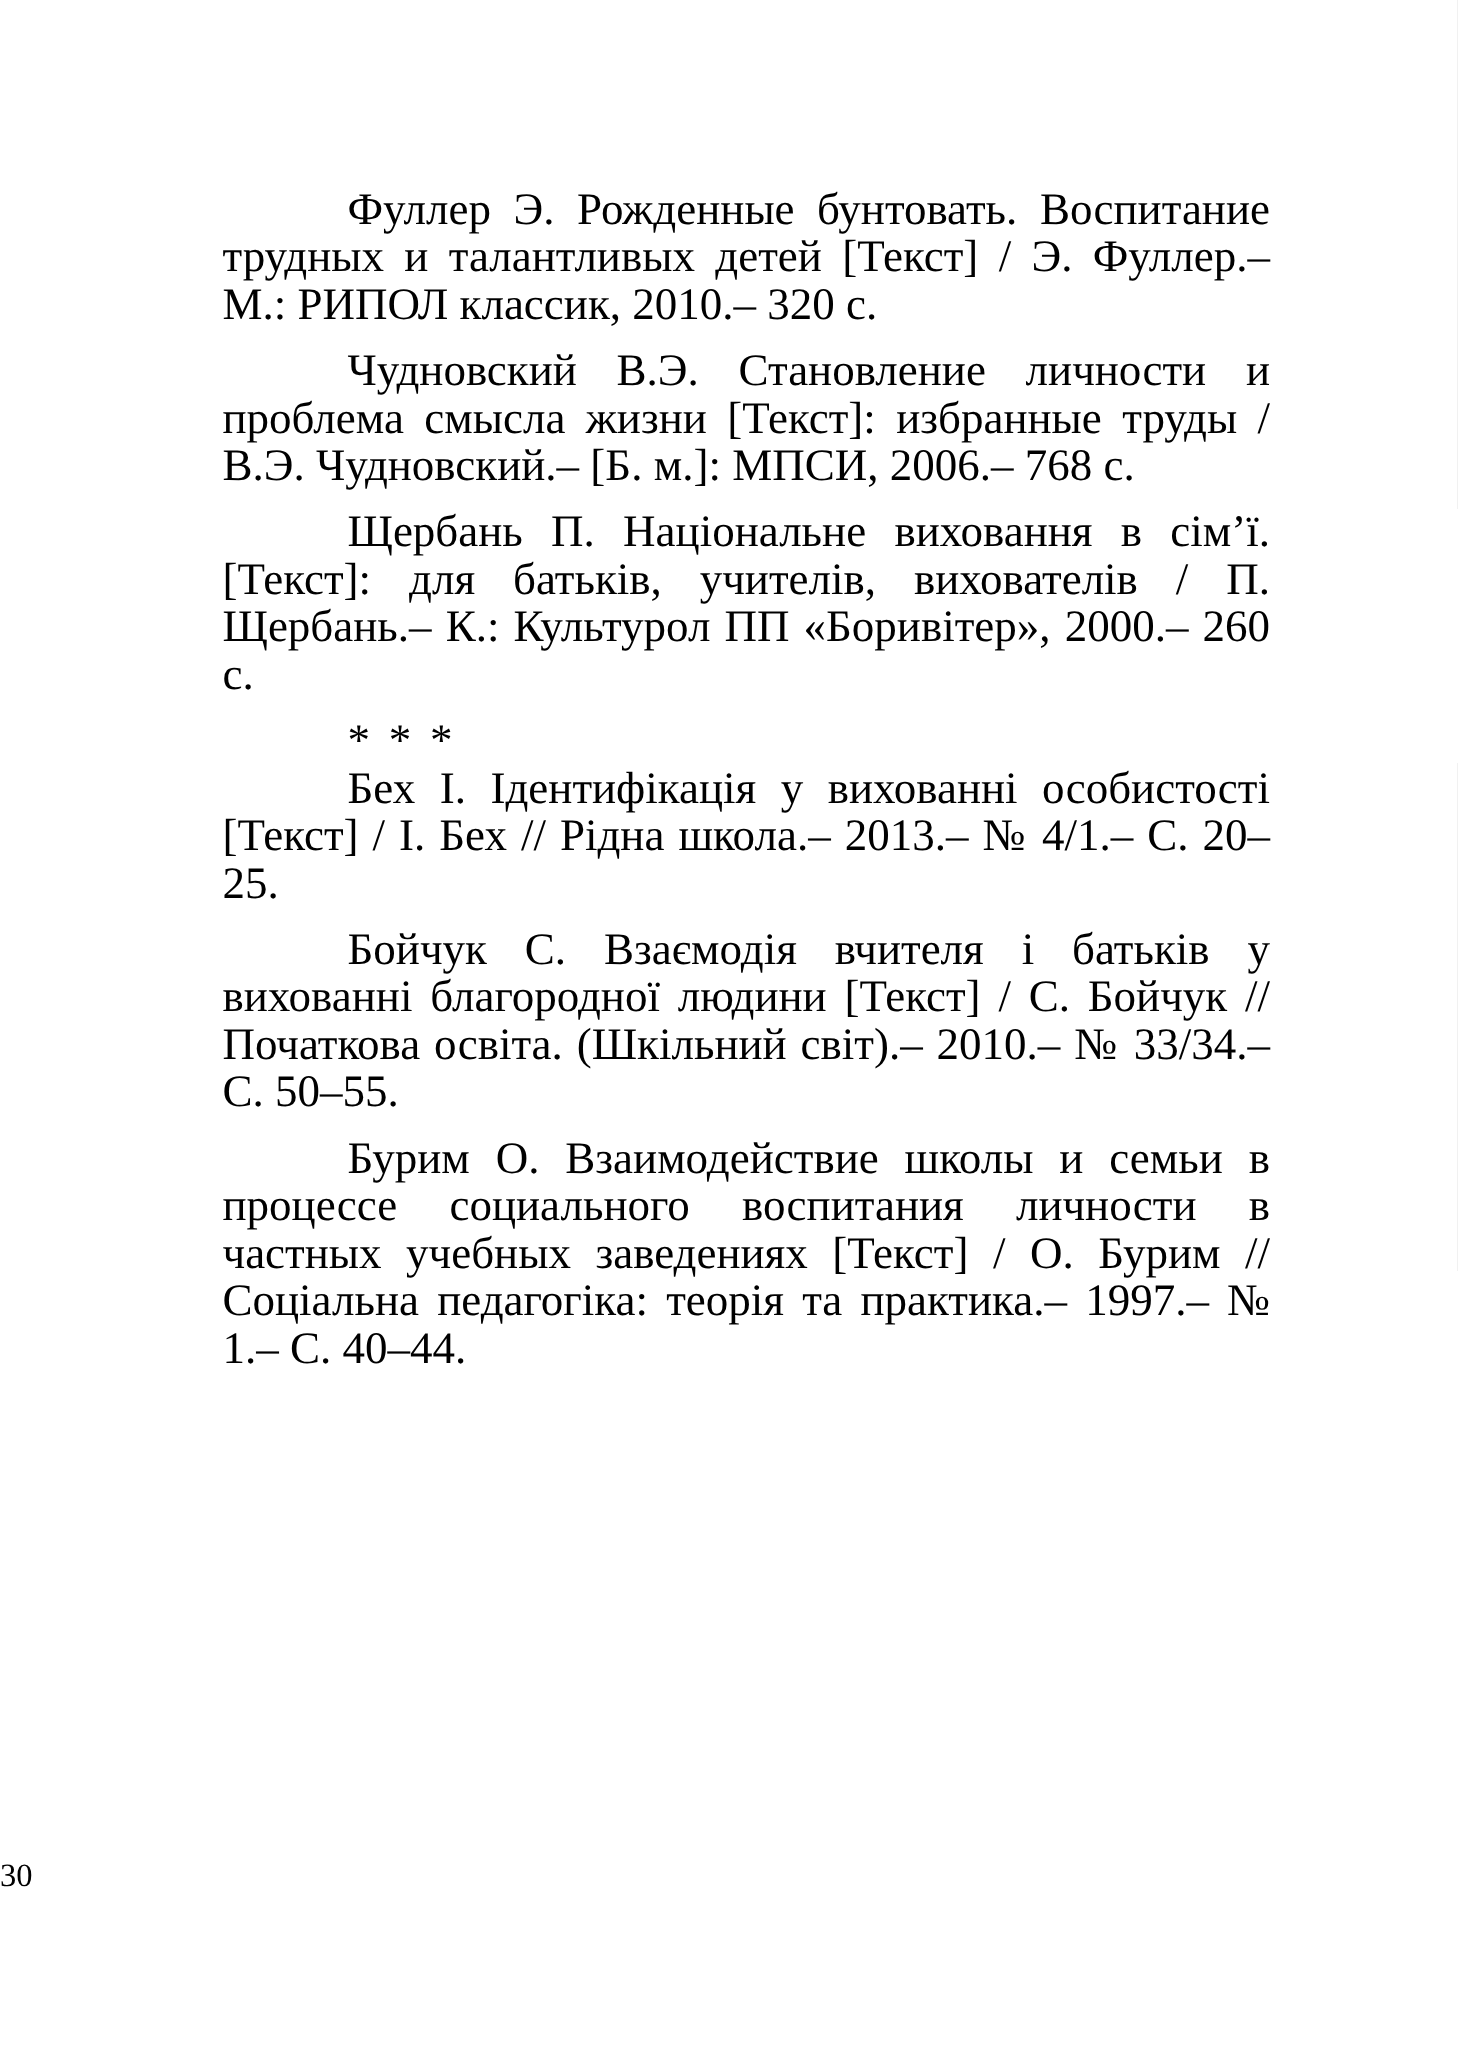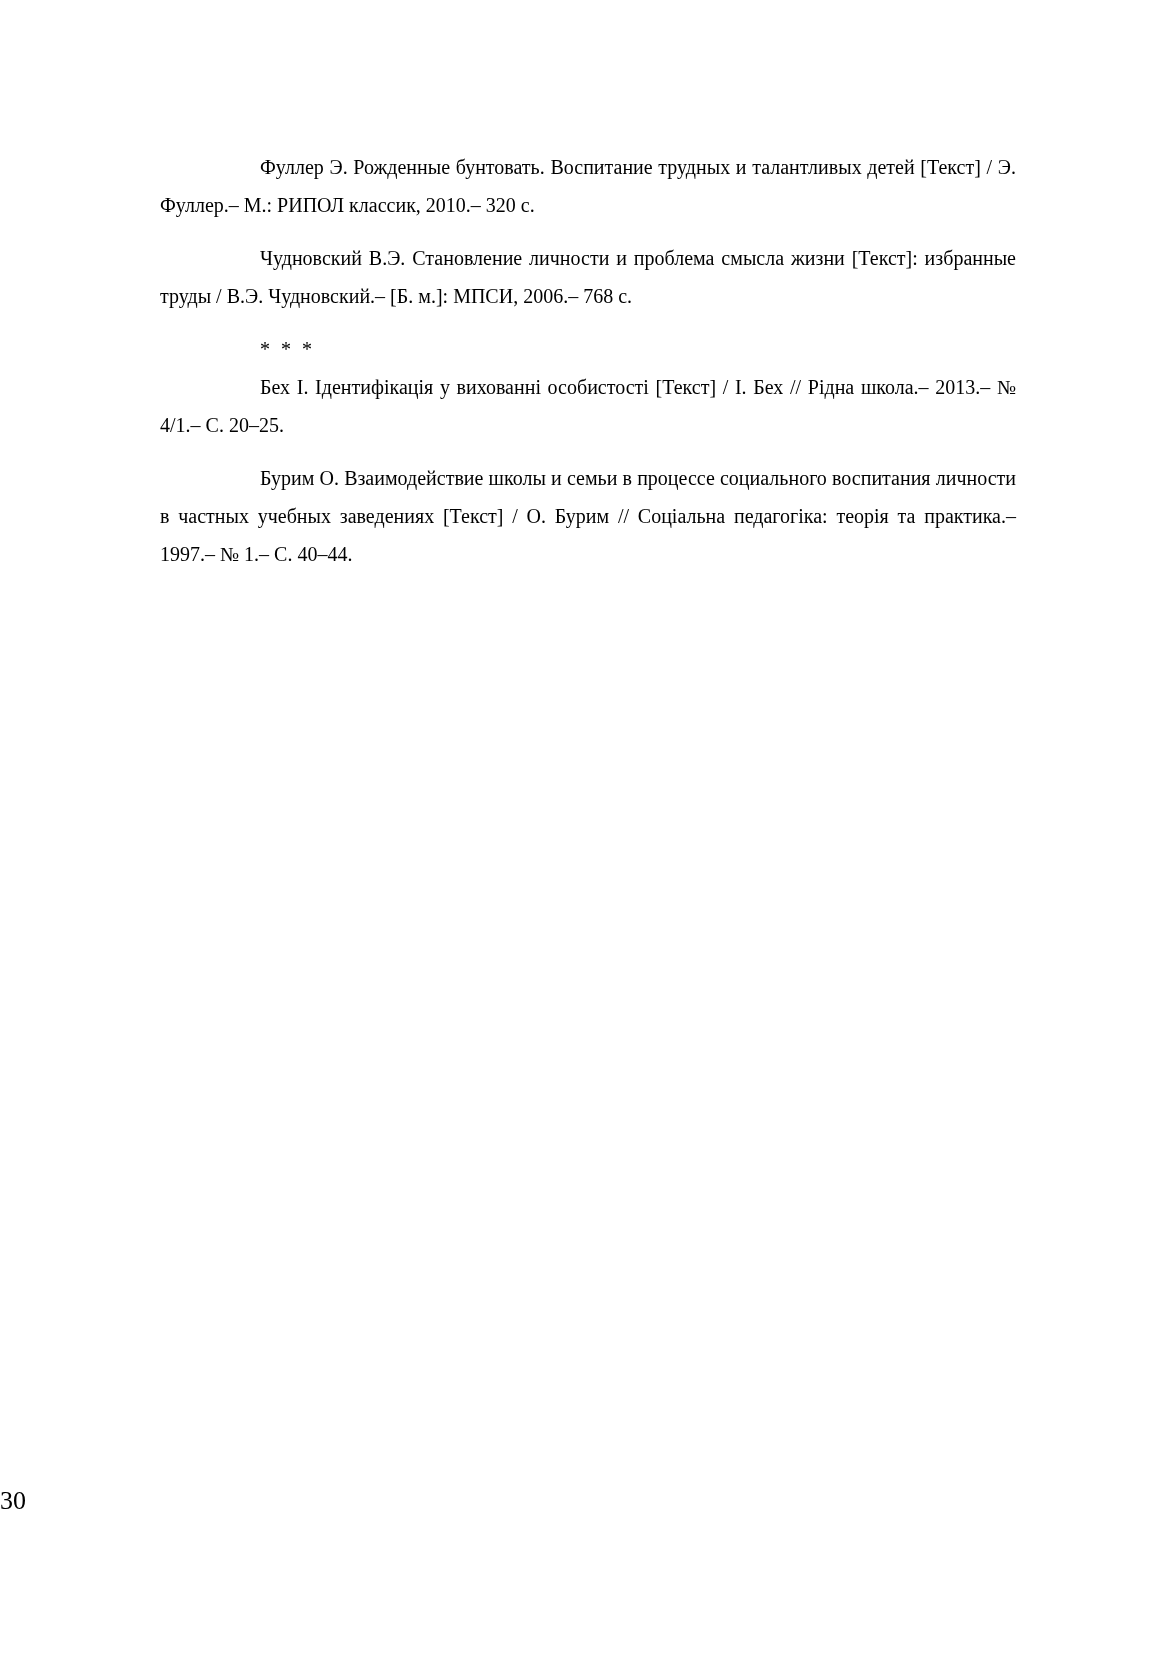--- a/index.html
+++ b/index.html
@@ -17,22 +17,22 @@
     color: #000000;
     font-family: "Liberation Serif", "DejaVu Serif", serif;
   }
   .content {
     position: absolute;
     left: 160px;
     top: 148px;
     width: 856px;
   }
   .ref {
-    margin: 0 0 15px 0;
-    font-size: 20px;
+    margin: 0 0 15px 18px;
+    font-size: 36px;
     line-height: 38px;
     text-indent: 100px;
     text-align: justify;
     text-align-last: left;
   }
   .separator {
     margin-bottom: 0;
     text-align: left;
     letter-spacing: 3px;
   }
@@ -46,21 +46,23 @@
     line-height: 1;
   }
 </style>
 </head>
 <body>
 
 <div class="page">
   <div class="content">
     <p class="ref">Фуллер Э. Рожденные бунтовать. Воспитание трудных и талантливых детей [Текст] / Э. Фуллер.– М.: РИПОЛ классик, 2010.– 320 с.</p>
     <p class="ref">Чудновский В.Э. Становление личности и проблема смысла жизни [Текст]: избранные труды / В.Э. Чудновский.– [Б. м.]: МПСИ, 2006.– 768 с.</p>
+    <p class="ref">Щербань П. Національне виховання в сім’ї. [Текст]: для батьків, учителів, вихователів / П. Щербань.– К.: Культурол ПП «Боривітер», 2000.– 260 с.</p>
 
     <p class="ref separator">* * *</p>
 
     <p class="ref">Бех І. Ідентифікація у вихованні особистості [Текст] / І. Бех // Рідна школа.– 2013.– № 4/1.– С. 20–25.</p>
+    <p class="ref">Бойчук С. Взаємодія вчителя і батьків у вихованні благородної людини [Текст] / С. Бойчук // Початкова освіта. (Шкільний світ).– 2010.– № 33/34.– С. 50–55.</p>
     <p class="ref">Бурим О. Взаимодействие школы и семьи в процессе социального воспитания личности в частных учебных заведениях [Текст] / О. Бурим // Соціальна педагогіка: теорія та практика.– 1997.– № 1.– С. 40–44.</p>
   </div>
 
   <div class="page-number">30</div>
 </div>
 
 </body></html>

